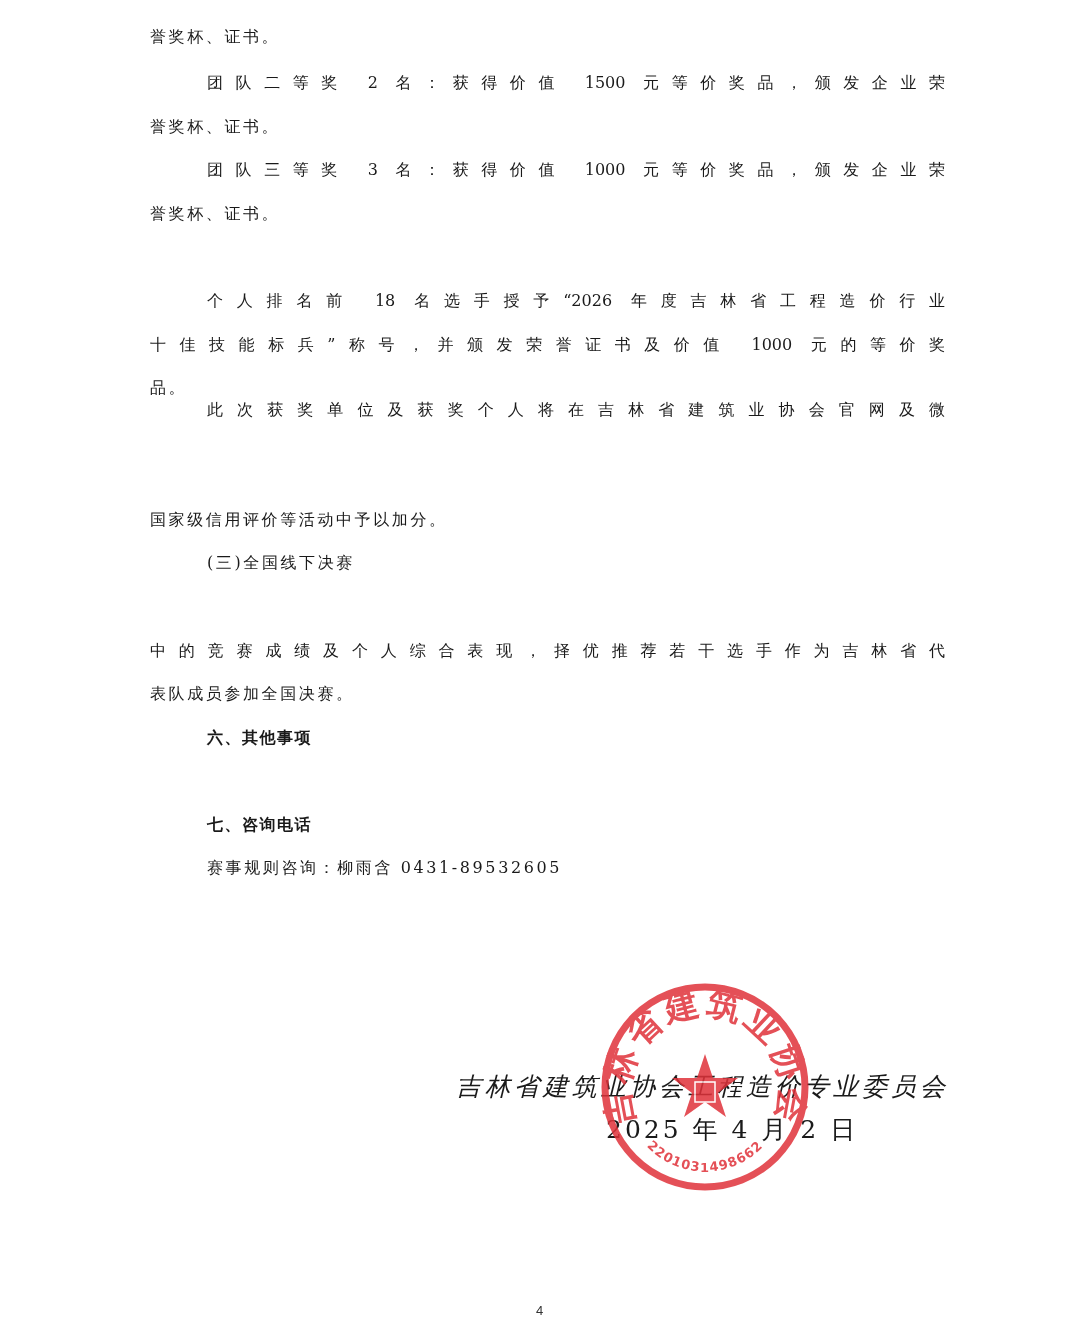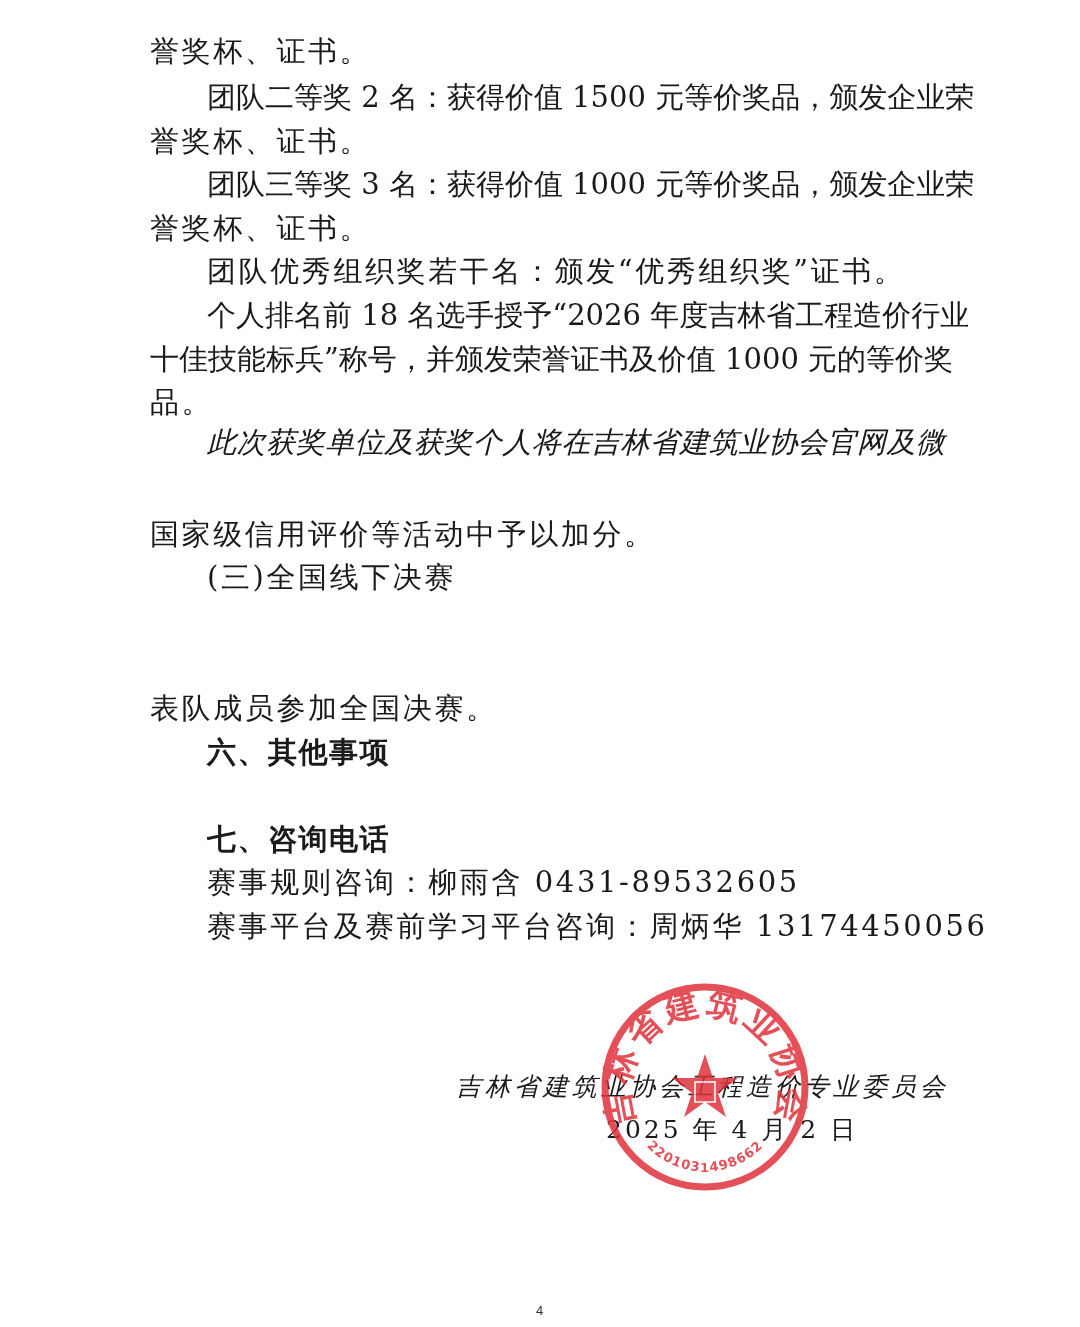--- a/index.html
+++ b/index.html
@@ -18,25 +18,24 @@
   .page {
     position: absolute;
     left: 0; top: 0;
     width: 1080px;
     height: 1327px;
   }
   .line {
     position: absolute;
     left: 150px;
     width: 800px;
-    font-size: 29px;
+    font-size: 16px;
     line-height: 30px;
     white-space: nowrap;
     letter-spacing: 2.6px;
-    margin-top: 14px;
   }
   .indent { left: 207px; }
   .justify {
     text-align: justify;
     text-align-last: justify;
     letter-spacing: 0;
     width: 795px;
   }
   .justify.indent { width: 738px; }
   .heading-bold {
@@ -77,38 +76,37 @@
 <div class="page">
 
   <div class="line" style="top:22px;">誉奖杯、证书。</div>
 
   <div class="line indent justify" style="top:68px;">团队二等奖 2 名：获得价值 1500 元等价奖品，颁发企业荣</div>
   <div class="line" style="top:112px;">誉奖杯、证书。</div>
 
   <div class="line indent justify" style="top:155px;">团队三等奖 3 名：获得价值 1000 元等价奖品，颁发企业荣</div>
   <div class="line" style="top:199px;">誉奖杯、证书。</div>
 
-  <div class="line indent" style="top:242px;">团队优秀组织奖若干名：颁发“优秀组织奖”证书。</div>
 
   <div class="line indent justify" style="top:286px;">个人排名前 18 名选手授予“2026 年度吉林省工程造价行业</div>
   <div class="line justify" style="top:330px;">十佳技能标兵”称号，并颁发荣誉证书及价值 1000 元的等价奖</div>
   <div class="line" style="top:373px;">品。</div>
 
-  <div class="line indent justify" style="top:413px;font-style:italic;">此次获奖单位及获奖个人将在吉林省建筑业协会官网及微</div>
+  <div class="line indent justify" style="top:395px;">此次获奖单位及获奖个人将在吉林省建筑业协会官网及微</div>
   <div class="line indent" style="top:548px;">(三)全国线下决赛</div>
 
   <div class="line" style="top:505px;">国家级信用评价等活动中予以加分。</div>
 
+  <div class="line justify" style="top:636px;">中的竞赛成绩及个人综合表现，择优推荐若干选手作为吉林省代</div>
   <div class="line indent heading-bold" style="top:723px;">六、其他事项</div>
 
   <div class="line" style="top:679px;">表队成员参加全国决赛。</div>
 
   <div class="line indent heading-bold" style="top:810px;">七、咨询电话</div>
   <div class="line indent" style="top:853px;">赛事规则咨询：柳雨含 0431-89532605</div>
-  <div class="line indent" style="top:897px;">赛事平台及赛前学习平台咨询：周炳华 13174450056</div>
 
   <div class="signature" style="left:456px; top:1072px;font-style:italic;">吉林省建筑业协会工程造价专业委员会</div>
   <div class="signature" style="left:606px; top:1115px; letter-spacing:3px;">2025 年 4 月 2 日</div>
 
   <svg class="seal" viewBox="0 0 218 210">
     <defs>
       <path id="sealArcTop" d="M 36 130 A 76 76 0 1 1 182 130" fill="none"></path>
       <path id="sealArcBottom" d="M 40 150 A 80 80 0 0 0 178 150" fill="none"></path>
     </defs>
     <circle cx="109" cy="105" r="100" fill="none" stroke="#e0323a" stroke-width="7"></circle>

